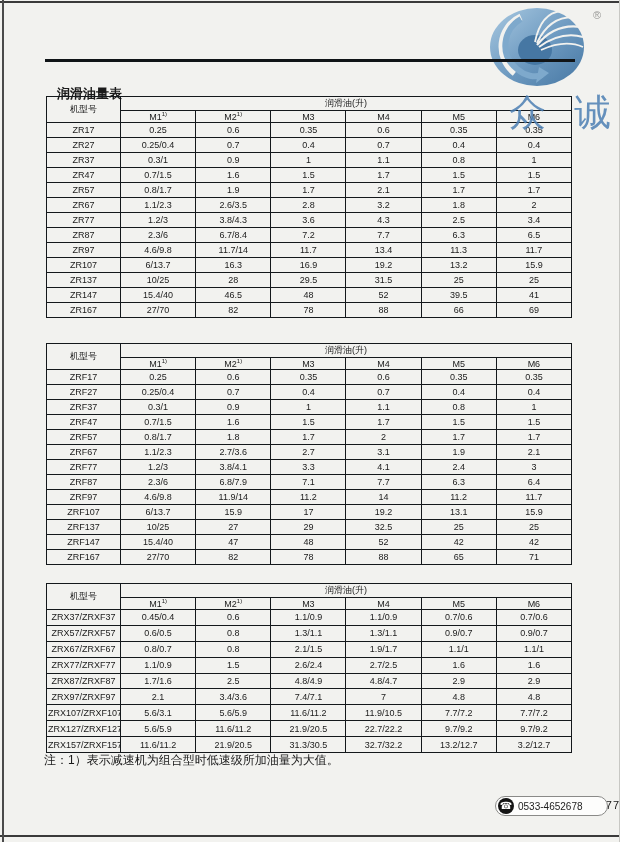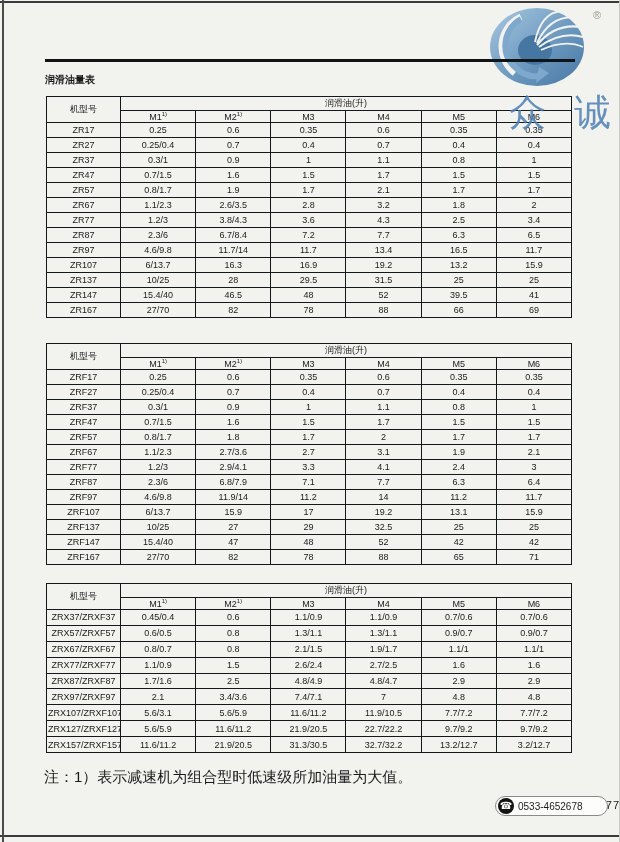--- a/index.html
+++ b/index.html
@@ -14,40 +14,40 @@
   .edge-right  { position:absolute; right:0; top:0; width:1px; height:100%; background:#c8c8c4; }
 
   .header-rule { position:absolute; left:45px; top:59px; width:530px; height:3px; background:#101417; z-index:2; }
   .logo { position:absolute; left:487px; top:5px; width:100px; height:84px; z-index:1; }
   .reg-mark { position:absolute; left:593px; top:9px; font-size:11px; color:#9a9a98; z-index:1; }
   .watermark {
     position:absolute; left:509px; top:88px; z-index:5;
     font-size:37px; font-weight:normal; letter-spacing:9px;
     color:#4d80b4; opacity:0.85; white-space:nowrap;
   }
-  .page-title { position:absolute; left:45px; top:73px; margin:0; font-size:10px; font-weight:bold; }
+  .page-title { position:absolute; left:45px; top:73px; margin:12px; font-size:13px; font-weight:bold; }
 
   table.oil-table {
     position:absolute; left:46px; width:526px;
     border-collapse:collapse; table-layout:fixed;
     border:1.6px solid #14181b;
     font-size:9px; text-align:center;
   }
   .t1 { top:96px;  height:222px; }
   .t2 { top:343px; height:222px; }
   .t3 { top:583px; height:170px; }
   table.oil-table th, table.oil-table td {
     border:1px solid #14181b; padding:0 1px;
     font-weight:normal; overflow:hidden; white-space:nowrap;
   }
   table.oil-table th { font-size:9px; }
   table.oil-table sup { font-size:6px; }
   col.model-col { width:74px; }
 
-  .footnote { position:absolute; left:44px; top:768px; font-size:15px; }
+  .footnote { position:absolute; left:44px; top:752px; font-size:12px; }
   .page-number { position:absolute; left:0; top:799px; width:100%; text-align:right; font-size:11px; letter-spacing:1px; }
 
   .phone-badge {
     position:absolute; left:495px; top:796px; width:113px; height:20px;
     background:#fdfdfc; border:1px solid #8a8a88; border-radius:11px;
     display:flex; align-items:center; gap:4px; box-sizing:border-box; padding-left:2px;
   }
   .phone-icon {
     width:16px; height:16px; border-radius:50%; background:#141414; color:#fff;
     font-size:10px; line-height:16px; text-align:center; flex:0 0 16px;
@@ -188,21 +188,21 @@
           <td>7.7</td>
           <td>6.3</td>
           <td>6.5</td>
         </tr>
         <tr>
           <td>ZR97</td>
           <td>4.6/9.8</td>
           <td>11.7/14</td>
           <td>11.7</td>
           <td>13.4</td>
-          <td>16.5</td>
+          <td>11.3</td>
           <td>11.7</td>
         </tr>
         <tr>
           <td>ZR107</td>
           <td>6/13.7</td>
           <td>16.3</td>
           <td>16.9</td>
           <td>19.2</td>
           <td>13.2</td>
           <td>15.9</td>
@@ -311,21 +311,21 @@
           <td>1.1/2.3</td>
           <td>2.7/3.6</td>
           <td>2.7</td>
           <td>3.1</td>
           <td>1.9</td>
           <td>2.1</td>
         </tr>
         <tr>
           <td>ZRF77</td>
           <td>1.2/3</td>
-          <td>2.9/4.1</td>
+          <td>3.8/4.1</td>
           <td>3.3</td>
           <td>4.1</td>
           <td>2.4</td>
           <td>3</td>
         </tr>
         <tr>
           <td>ZRF87</td>
           <td>2.3/6</td>
           <td>6.8/7.9</td>
           <td>7.1</td>

